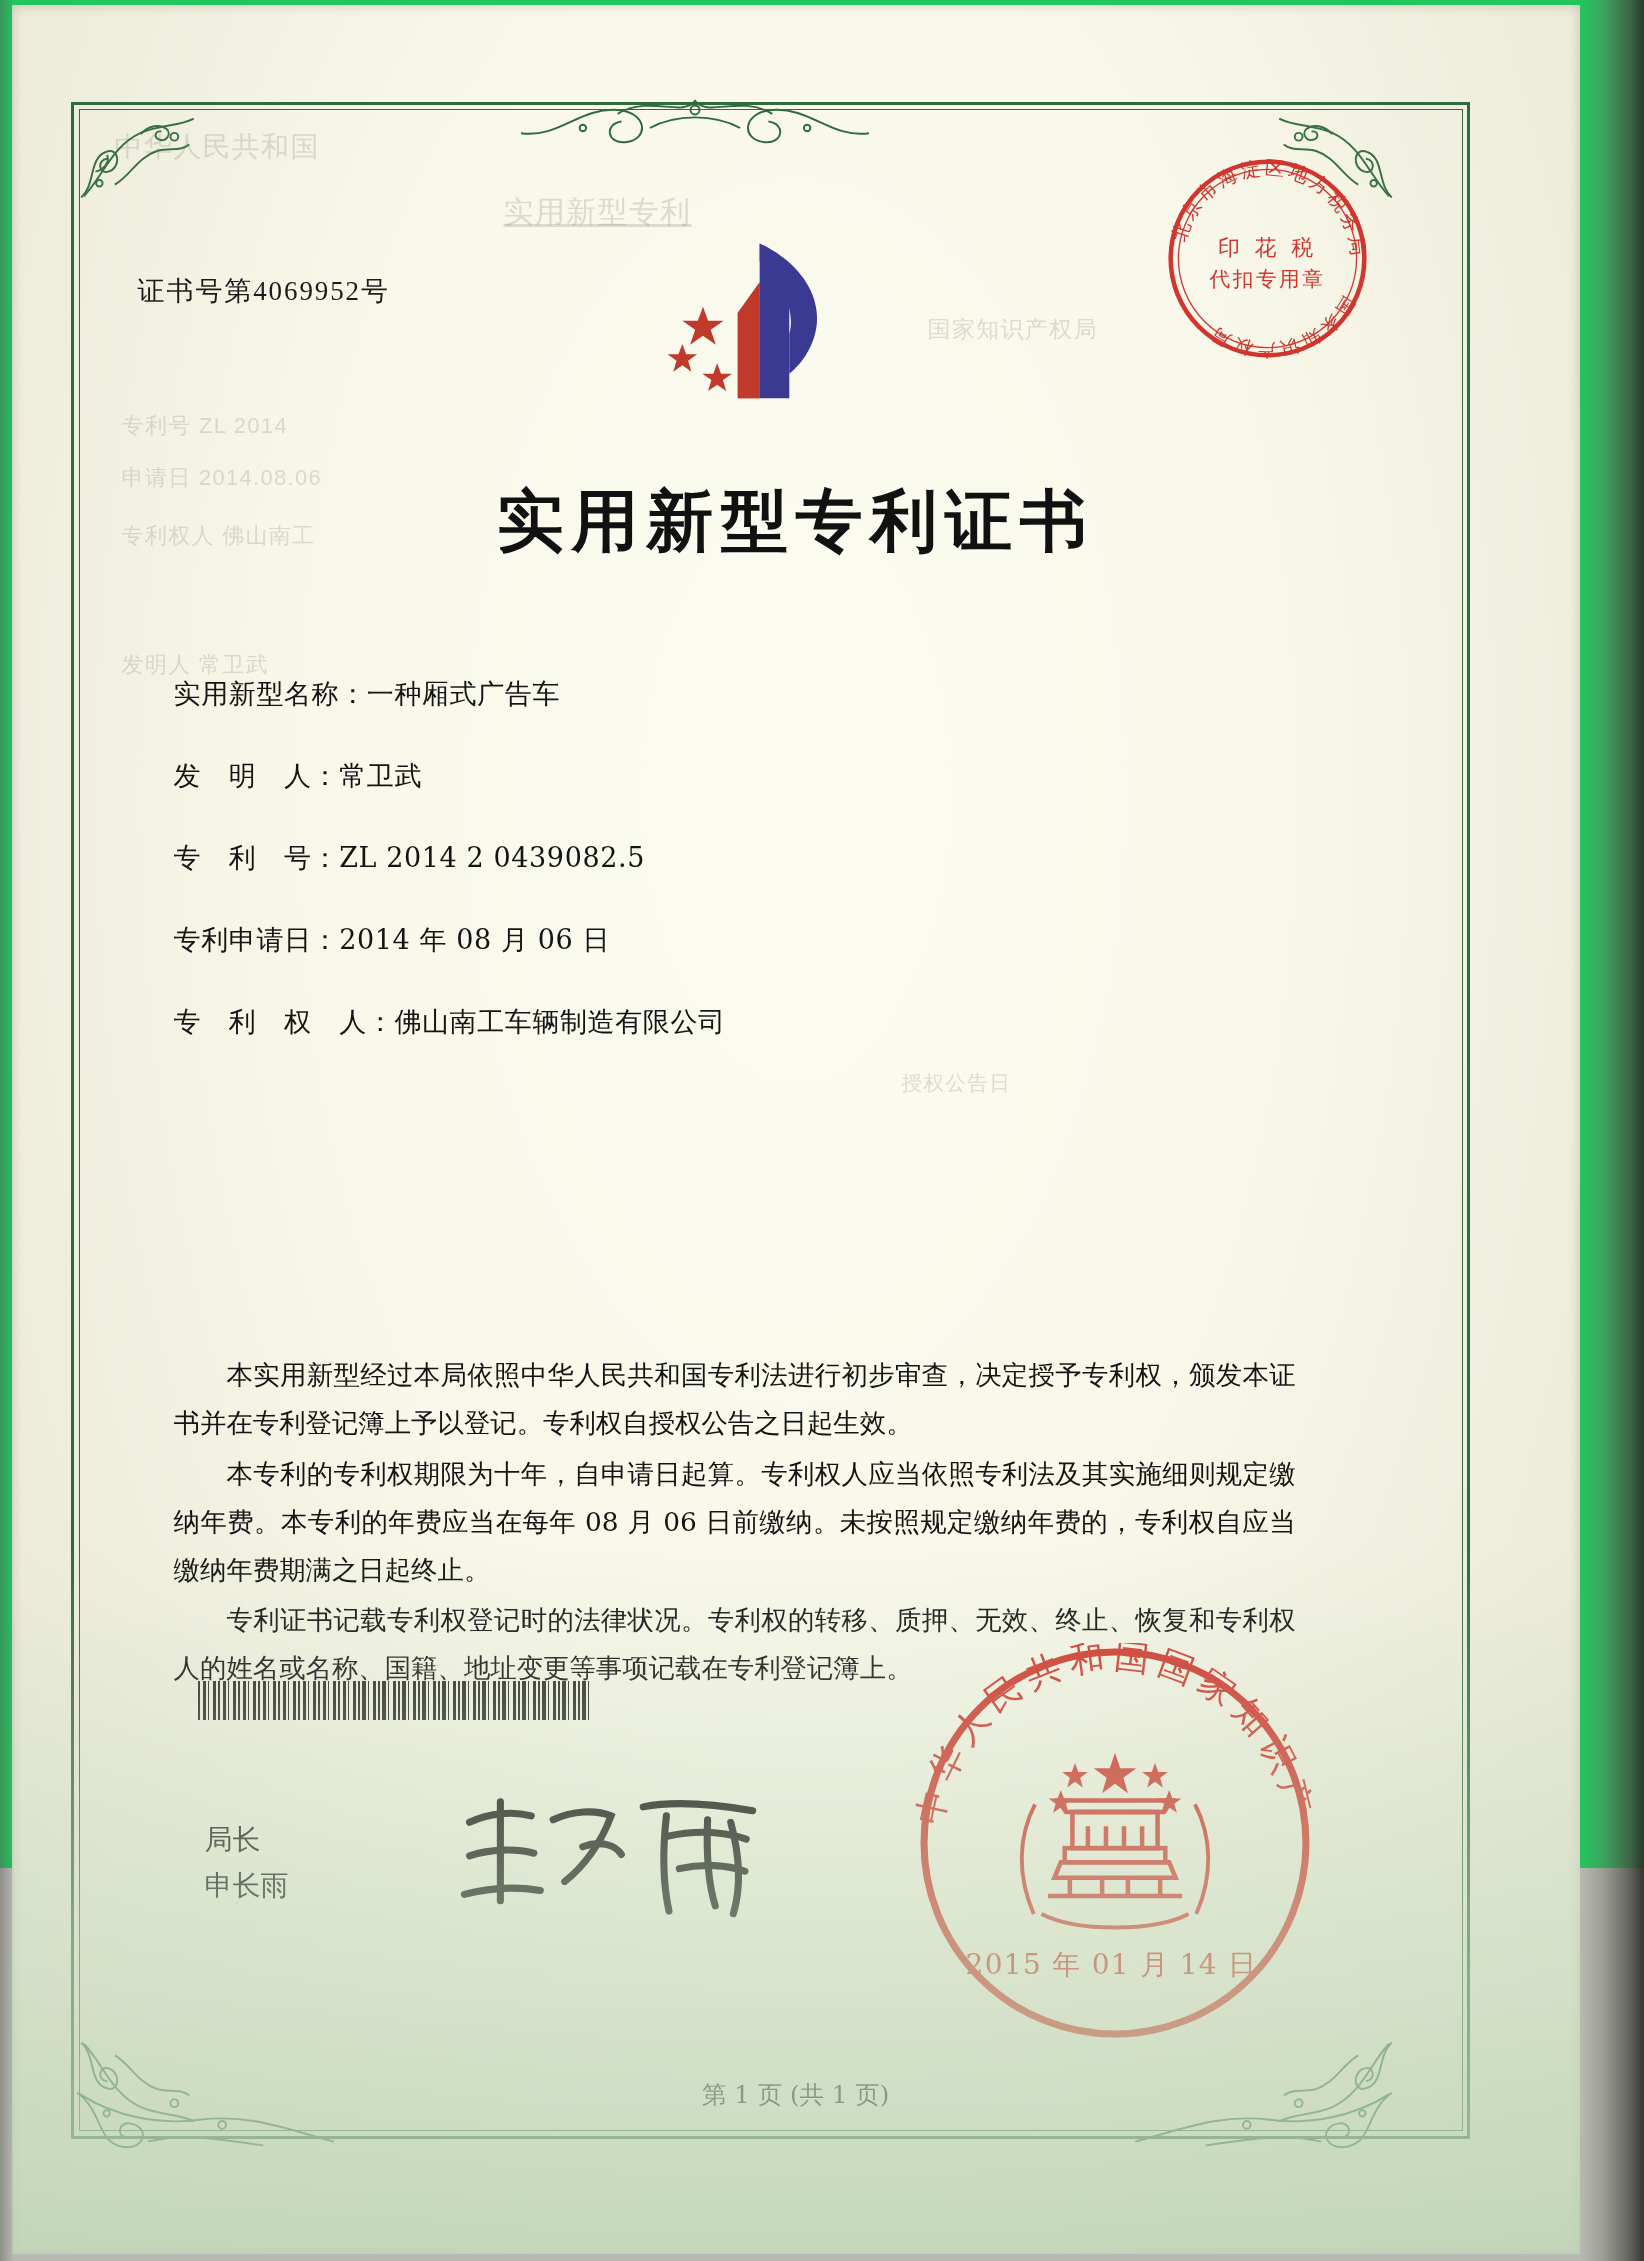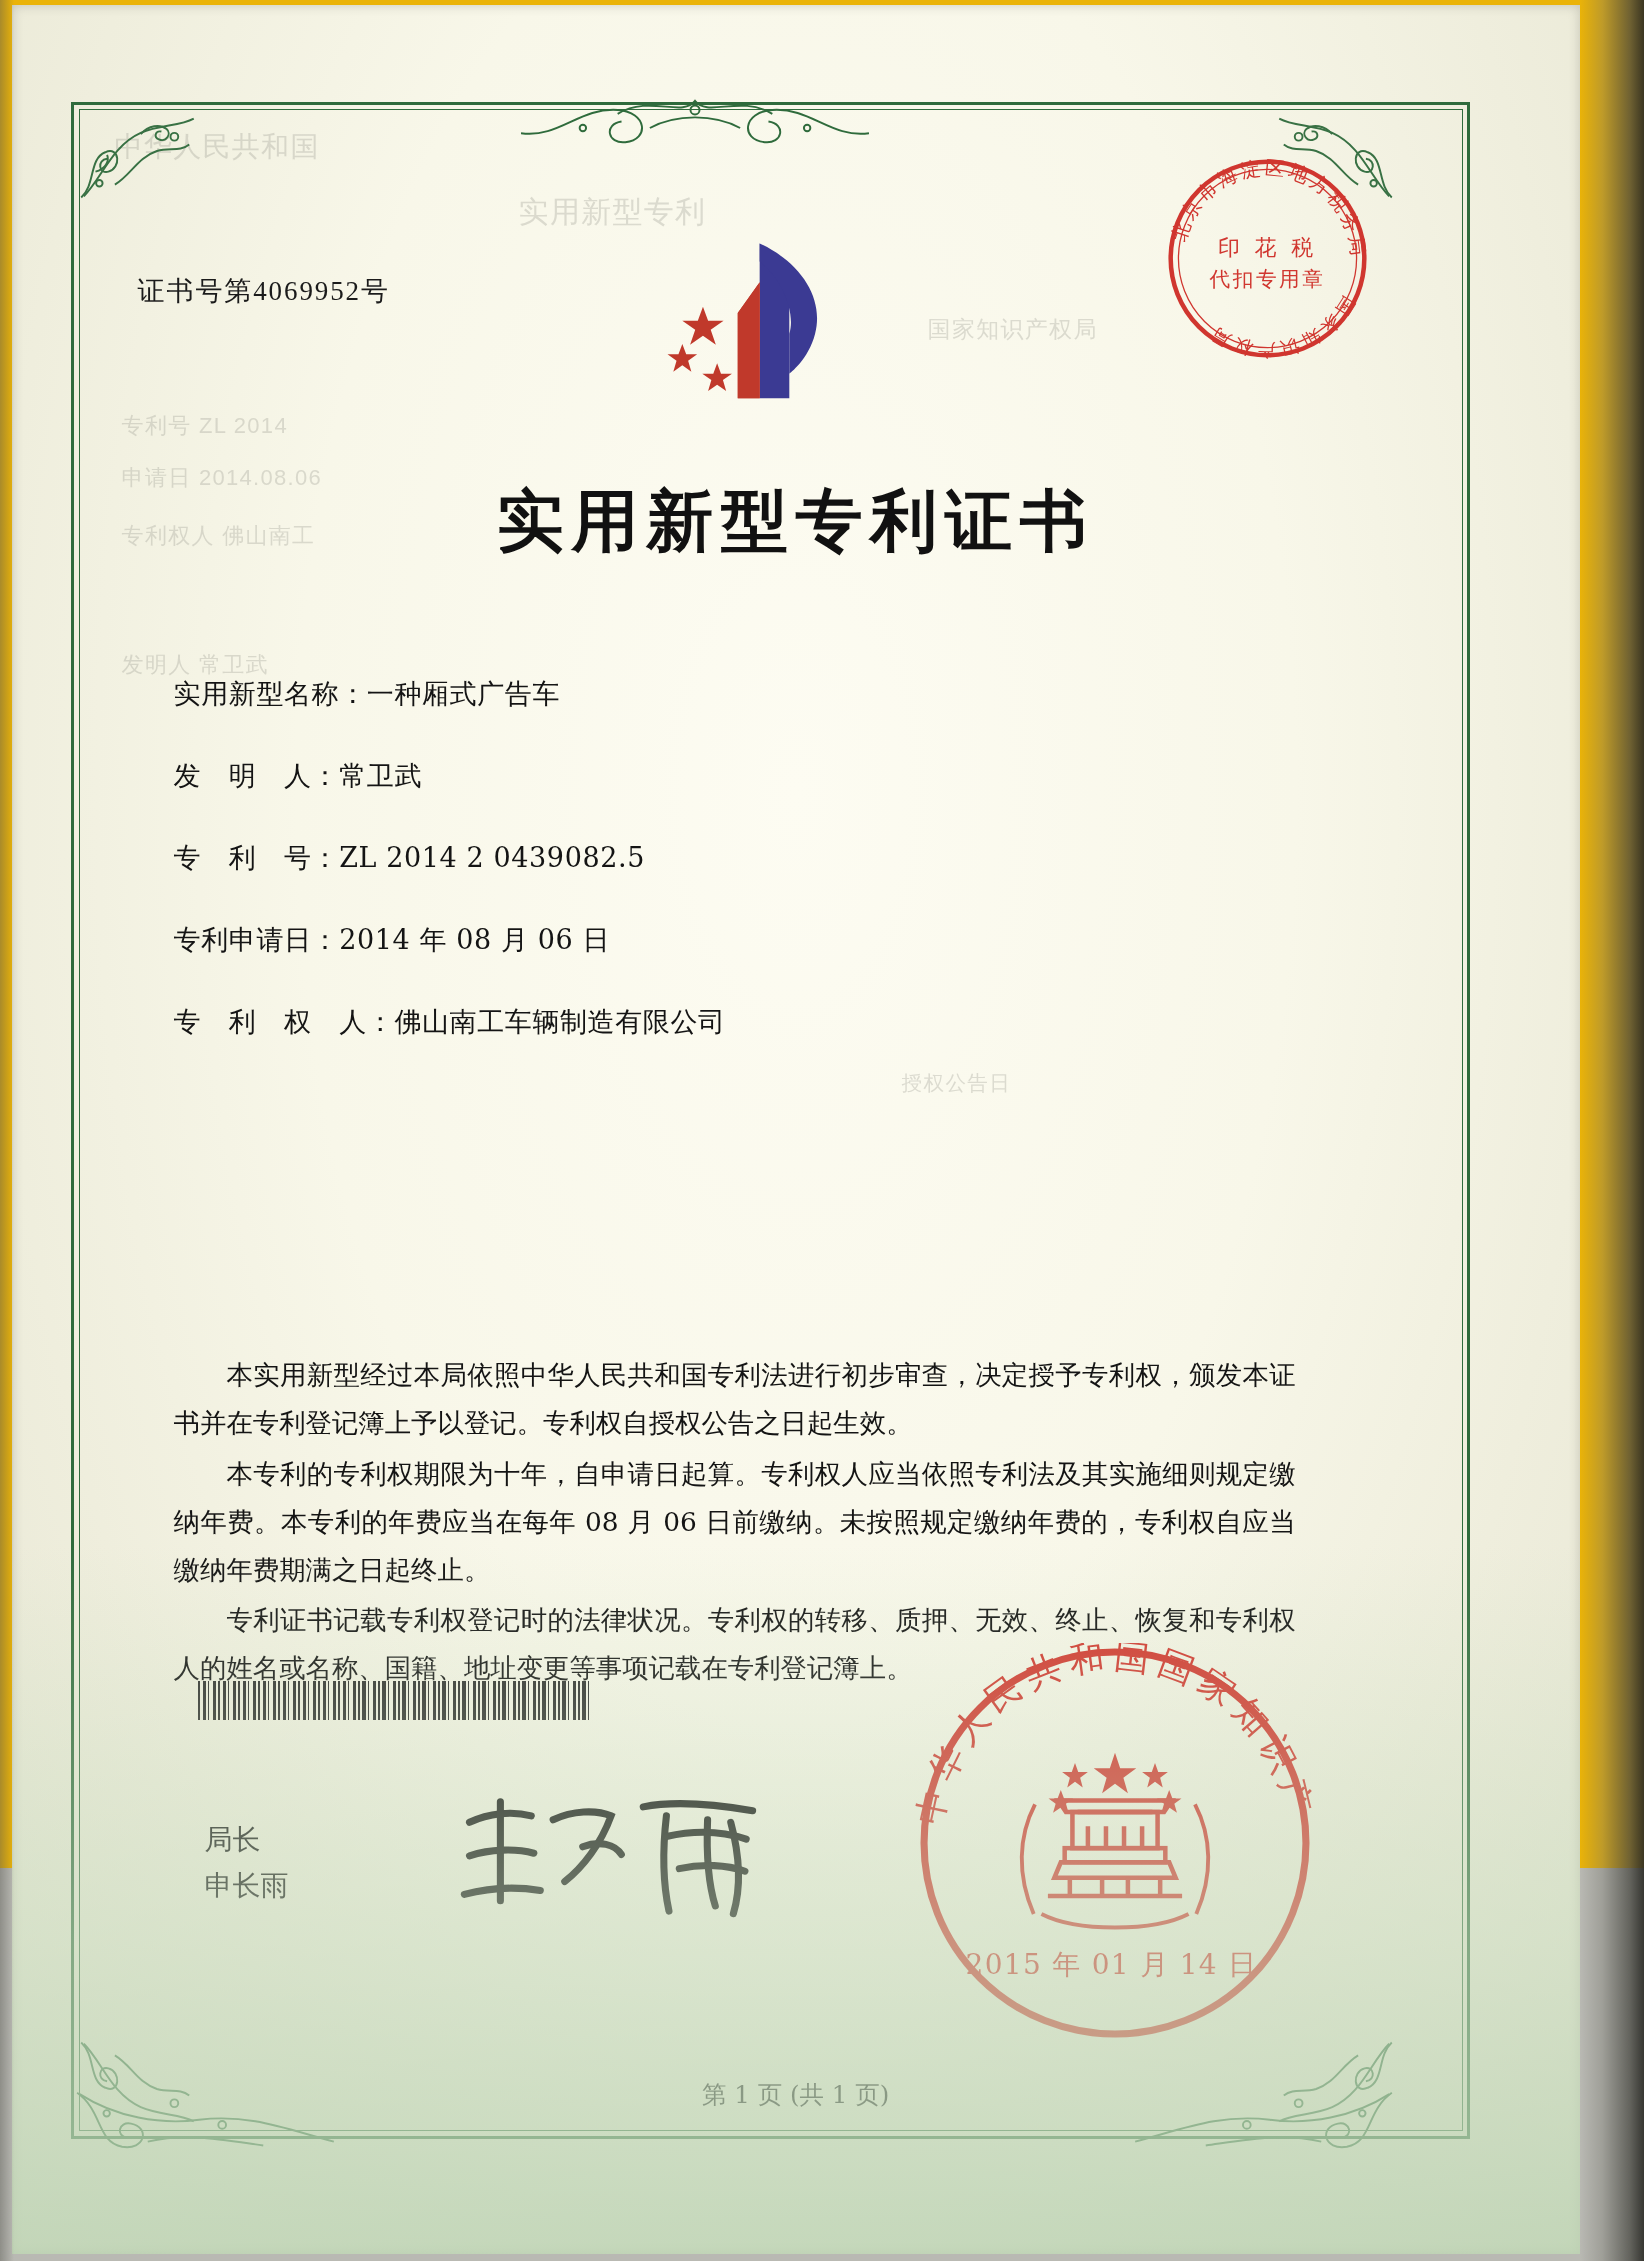--- a/index.html
+++ b/index.html
@@ -12,21 +12,21 @@
     height: 2261px;
     font-family: "Liberation Serif", serif;
     overflow: hidden;
   }
 
   
   .scan {
     position: relative;
     width: 1644px;
     height: 1868px;
-    background: #eab308;
+    background: #22c55e;
   }
   .paper {
     position: absolute;
     left: 11.6px;
     top: 5.2px;
     width: 1568px;
     height: 2249px;
     background:
       radial-gradient(ellipse at 50% 35%, #fdfcf2 0%, #f8f7e9 45%, #efeedd 72%, #e6e5d2 100%);
     box-shadow: 0 0 11.6px rgba(0,0,0,0.18) inset;
@@ -267,21 +267,21 @@
     font-family: "DejaVu Serif", serif;
   }
 </style>
 </head>
 <body>
 
 <div class="scan">
   <div class="paper">
 
     <div class="ghost" style="left:103px; top:123px; font-size:28px;">中华人民共和国</div>
-    <div class="ghost" style="left:507px; top:187px; font-size:30px;">实用新型专利</div>
+    <div class="ghost" style="left:492px; top:187px; font-size:30px;text-decoration:underline;">实用新型专利</div>
     <div class="ghost" style="left:110px; top:406px; font-size:22px;">专利号 ZL 2014</div>
     <div class="ghost" style="left:110px; top:458px; font-size:22px;">申请日 2014.08.06</div>
     <div class="ghost" style="left:110px; top:516px; font-size:22px;">专利权人 佛山南工</div>
     <div class="ghost" style="left:110px; top:645px; font-size:22px;">发明人 常卫武</div>
     <div class="ghost" style="left:890px; top:1064px; font-size:20.6px;">授权公告日</div>
     <div class="ghost" style="left:916px; top:309px; font-size:23px;">国家知识产权局</div>
 
     <div class="border-outer"></div>
     <div class="border-inner"></div>
 

